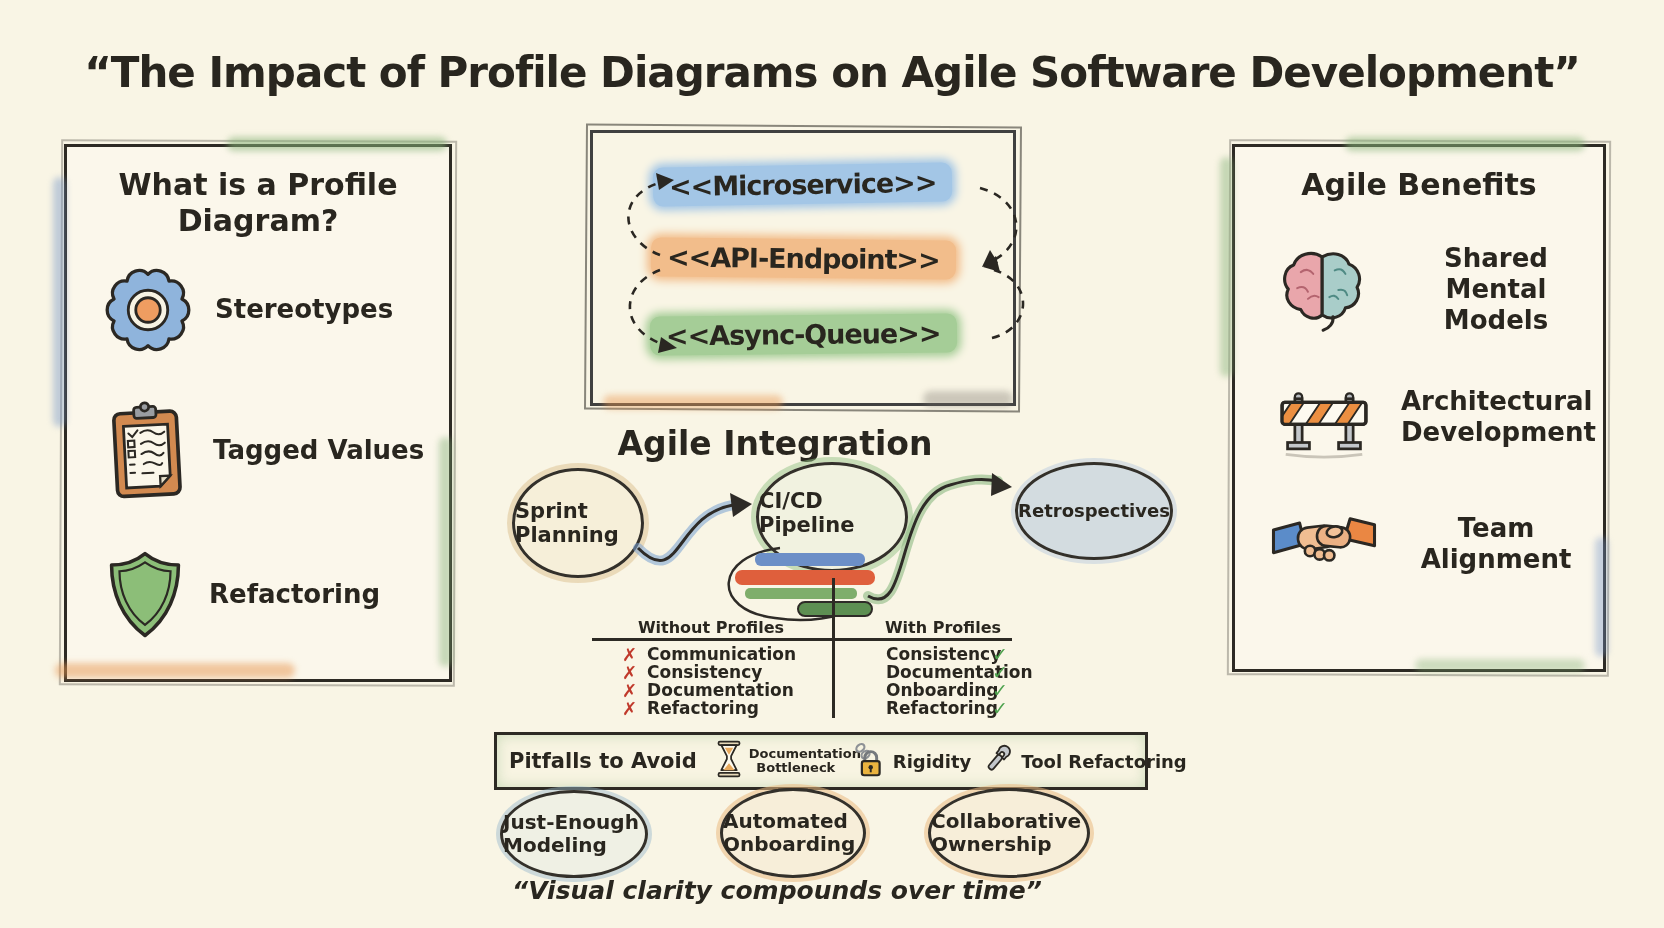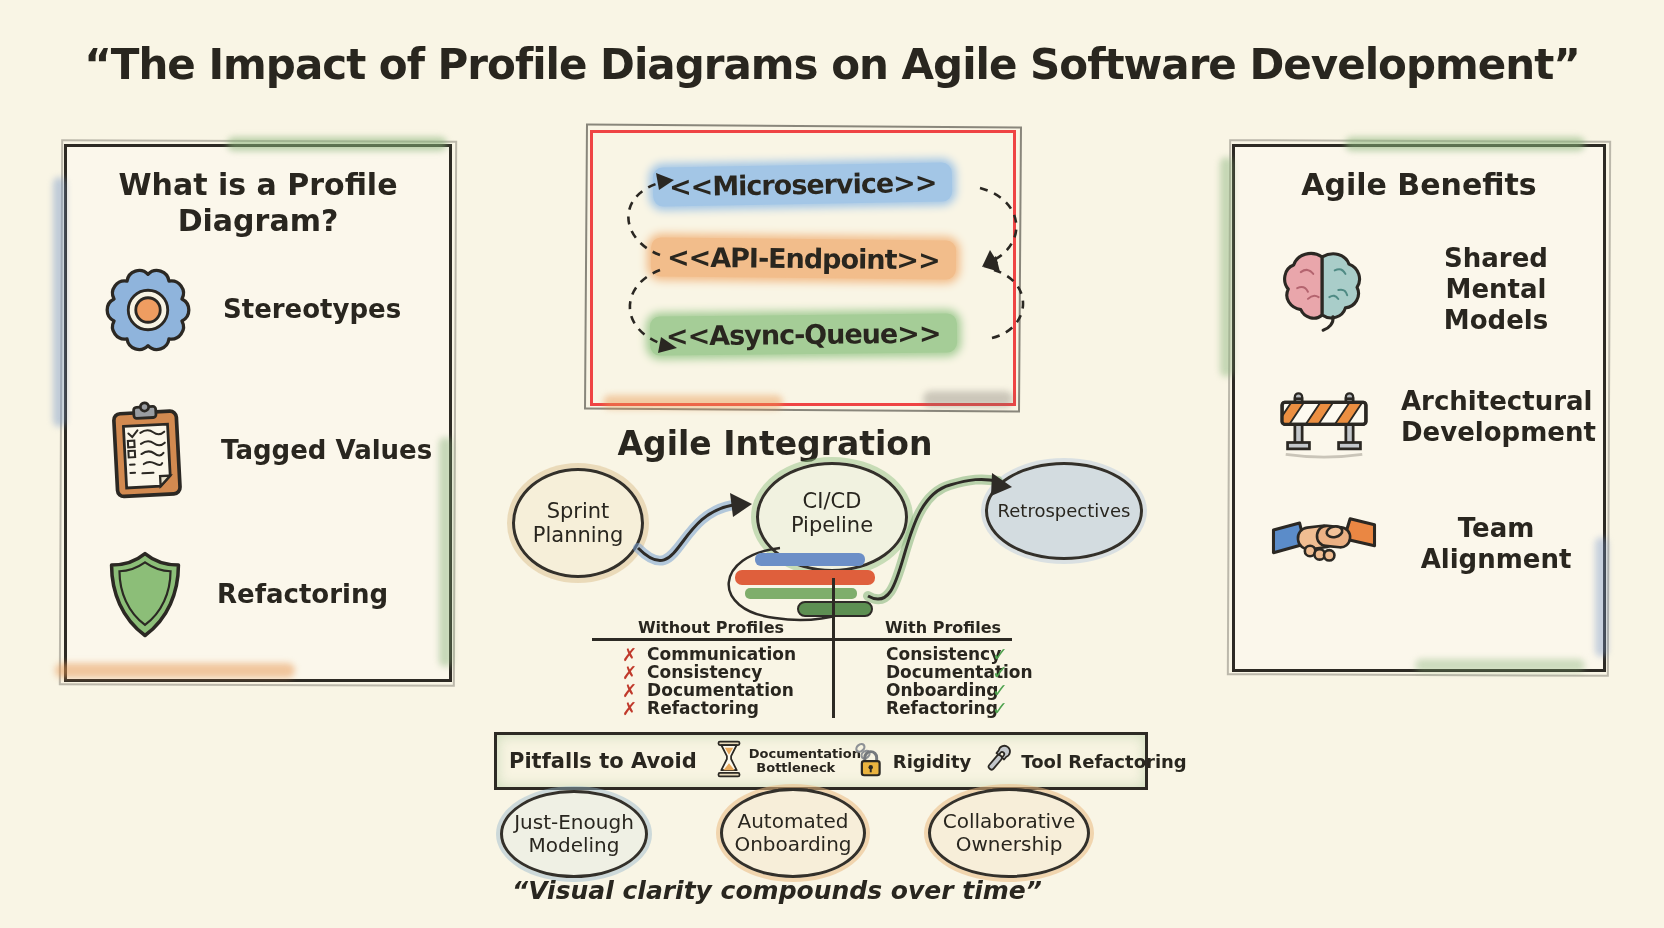--- a/index.html
+++ b/index.html
@@ -1,48 +1,48 @@
 <!DOCTYPE html>
 <html><head>
 <meta charset="utf-8">
 <style>
   html,body{margin:0;padding:0;}
   .stage{position:relative;width:1664px;height:928px;background:#f9f5e5;overflow:hidden;
          font-family:"DejaVu Sans","Liberation Sans",sans-serif;color:#29261f;}
-  .title{position:absolute;left:0;top:40px;width:1664px;text-align:center;
+  .title{position:absolute;left:0;top:48px;width:1664px;text-align:center;
          font-size:42px;font-weight:bold;letter-spacing:-1px;}
   
   .panel{position:absolute;border:3px solid #2d2a24;background:rgba(255,253,245,.35);}
   .panel::before{content:"";position:absolute;inset:-7px;border:2px solid rgba(45,42,36,.30);
                  transform:rotate(.25deg);pointer-events:none;}
   .panel-heading{position:absolute;left:0;top:20px;width:100%;text-align:center;
                  font-size:30px;font-weight:bold;line-height:1.2;}
-  .prow{position:absolute;left:34px;display:flex;align-items:center;gap:28px;}
+  .prow{position:absolute;left:34px;display:flex;align-items:center;gap:20px;}
   .picon{flex:0 0 auto;display:flex;align-items:center;justify-content:center;}
   .plabel{font-size:26px;font-weight:bold;line-height:1.2;}
   .swash{position:absolute;border-radius:10px;filter:blur(3px);pointer-events:none;}
   
   .stereo-box{position:absolute;left:590px;top:130px;width:420px;height:270px;
-              border:3px solid #ef4444;}
+              border:3px solid #404040;}
   .stereo-box::before{content:"";position:absolute;inset:-8px;border:2.5px solid rgba(45,42,36,.55);
               transform:rotate(.4deg);pointer-events:none;}
   .pill-row{position:absolute;left:0;width:100%;text-align:center;}
   .pill{display:inline-block;font-size:27px;font-weight:bold;letter-spacing:-1px;
         padding:4px 16px;border-radius:10px;}
   .hl-blue{background:#a3c6e6;box-shadow:0 0 8px 4px #a3c6e6;transform:rotate(-1deg);}
   .hl-orange{background:#f2bd8b;box-shadow:0 0 8px 4px #f2bd8b;transform:rotate(.6deg);}
   .hl-green{background:#a5cd97;box-shadow:0 0 8px 4px #a5cd97;transform:rotate(-.6deg);}
   .section-heading{position:absolute;text-align:center;font-size:33px;font-weight:bold;}
   
   .bubble{position:absolute;border:3px solid #33302a;border-radius:50%;
-          display:flex;align-items:center;justify-content:center;text-align:center;
-          font-weight:normal;line-height:1.15;}
+          display:flex;align-items:center;justify-content:center;
+          font-weight:bold;line-height:1.15;}
   .ring-tan{box-shadow:0 0 0 5px rgba(213,178,120,.40);background:rgba(235,215,170,.20);}
   .ring-green{box-shadow:0 0 0 5px rgba(150,195,135,.50);background:rgba(220,235,210,.25);}
-  .fill-blue{background:rgba(150,178,216,.38);box-shadow:0 0 0 4px rgba(160,185,220,.35);}
+  .fill-blue{background:rgba(150,178,216,.38);box-shadow:0 0 0 4px rgba(160,185,220,.35);margin-left:30px;}
   .ring-bluegreen{box-shadow:0 0 0 4px rgba(150,185,205,.45);background:rgba(200,220,225,.20);}
   .ring-orange{box-shadow:0 0 0 4px rgba(235,185,130,.55);background:rgba(245,220,185,.25);}
   
   .cmp{position:absolute;left:588px;top:612px;width:428px;height:106px;font-weight:bold;}
   .cmp-head{position:absolute;top:6px;font-size:16px;text-align:center;}
   .cmp-hline{position:absolute;left:4px;top:26px;width:420px;height:2.5px;background:#2d2a24;}
   .cmp-vline{position:absolute;left:244px;top:-34px;width:2.5px;height:140px;background:#2d2a24;}
   .cmp-col{position:absolute;top:33px;font-size:17px;}
   .cmp-row{height:18px;display:flex;align-items:center;gap:10px;white-space:nowrap;}
   .cross{color:#c0392b;font-size:18px;}

